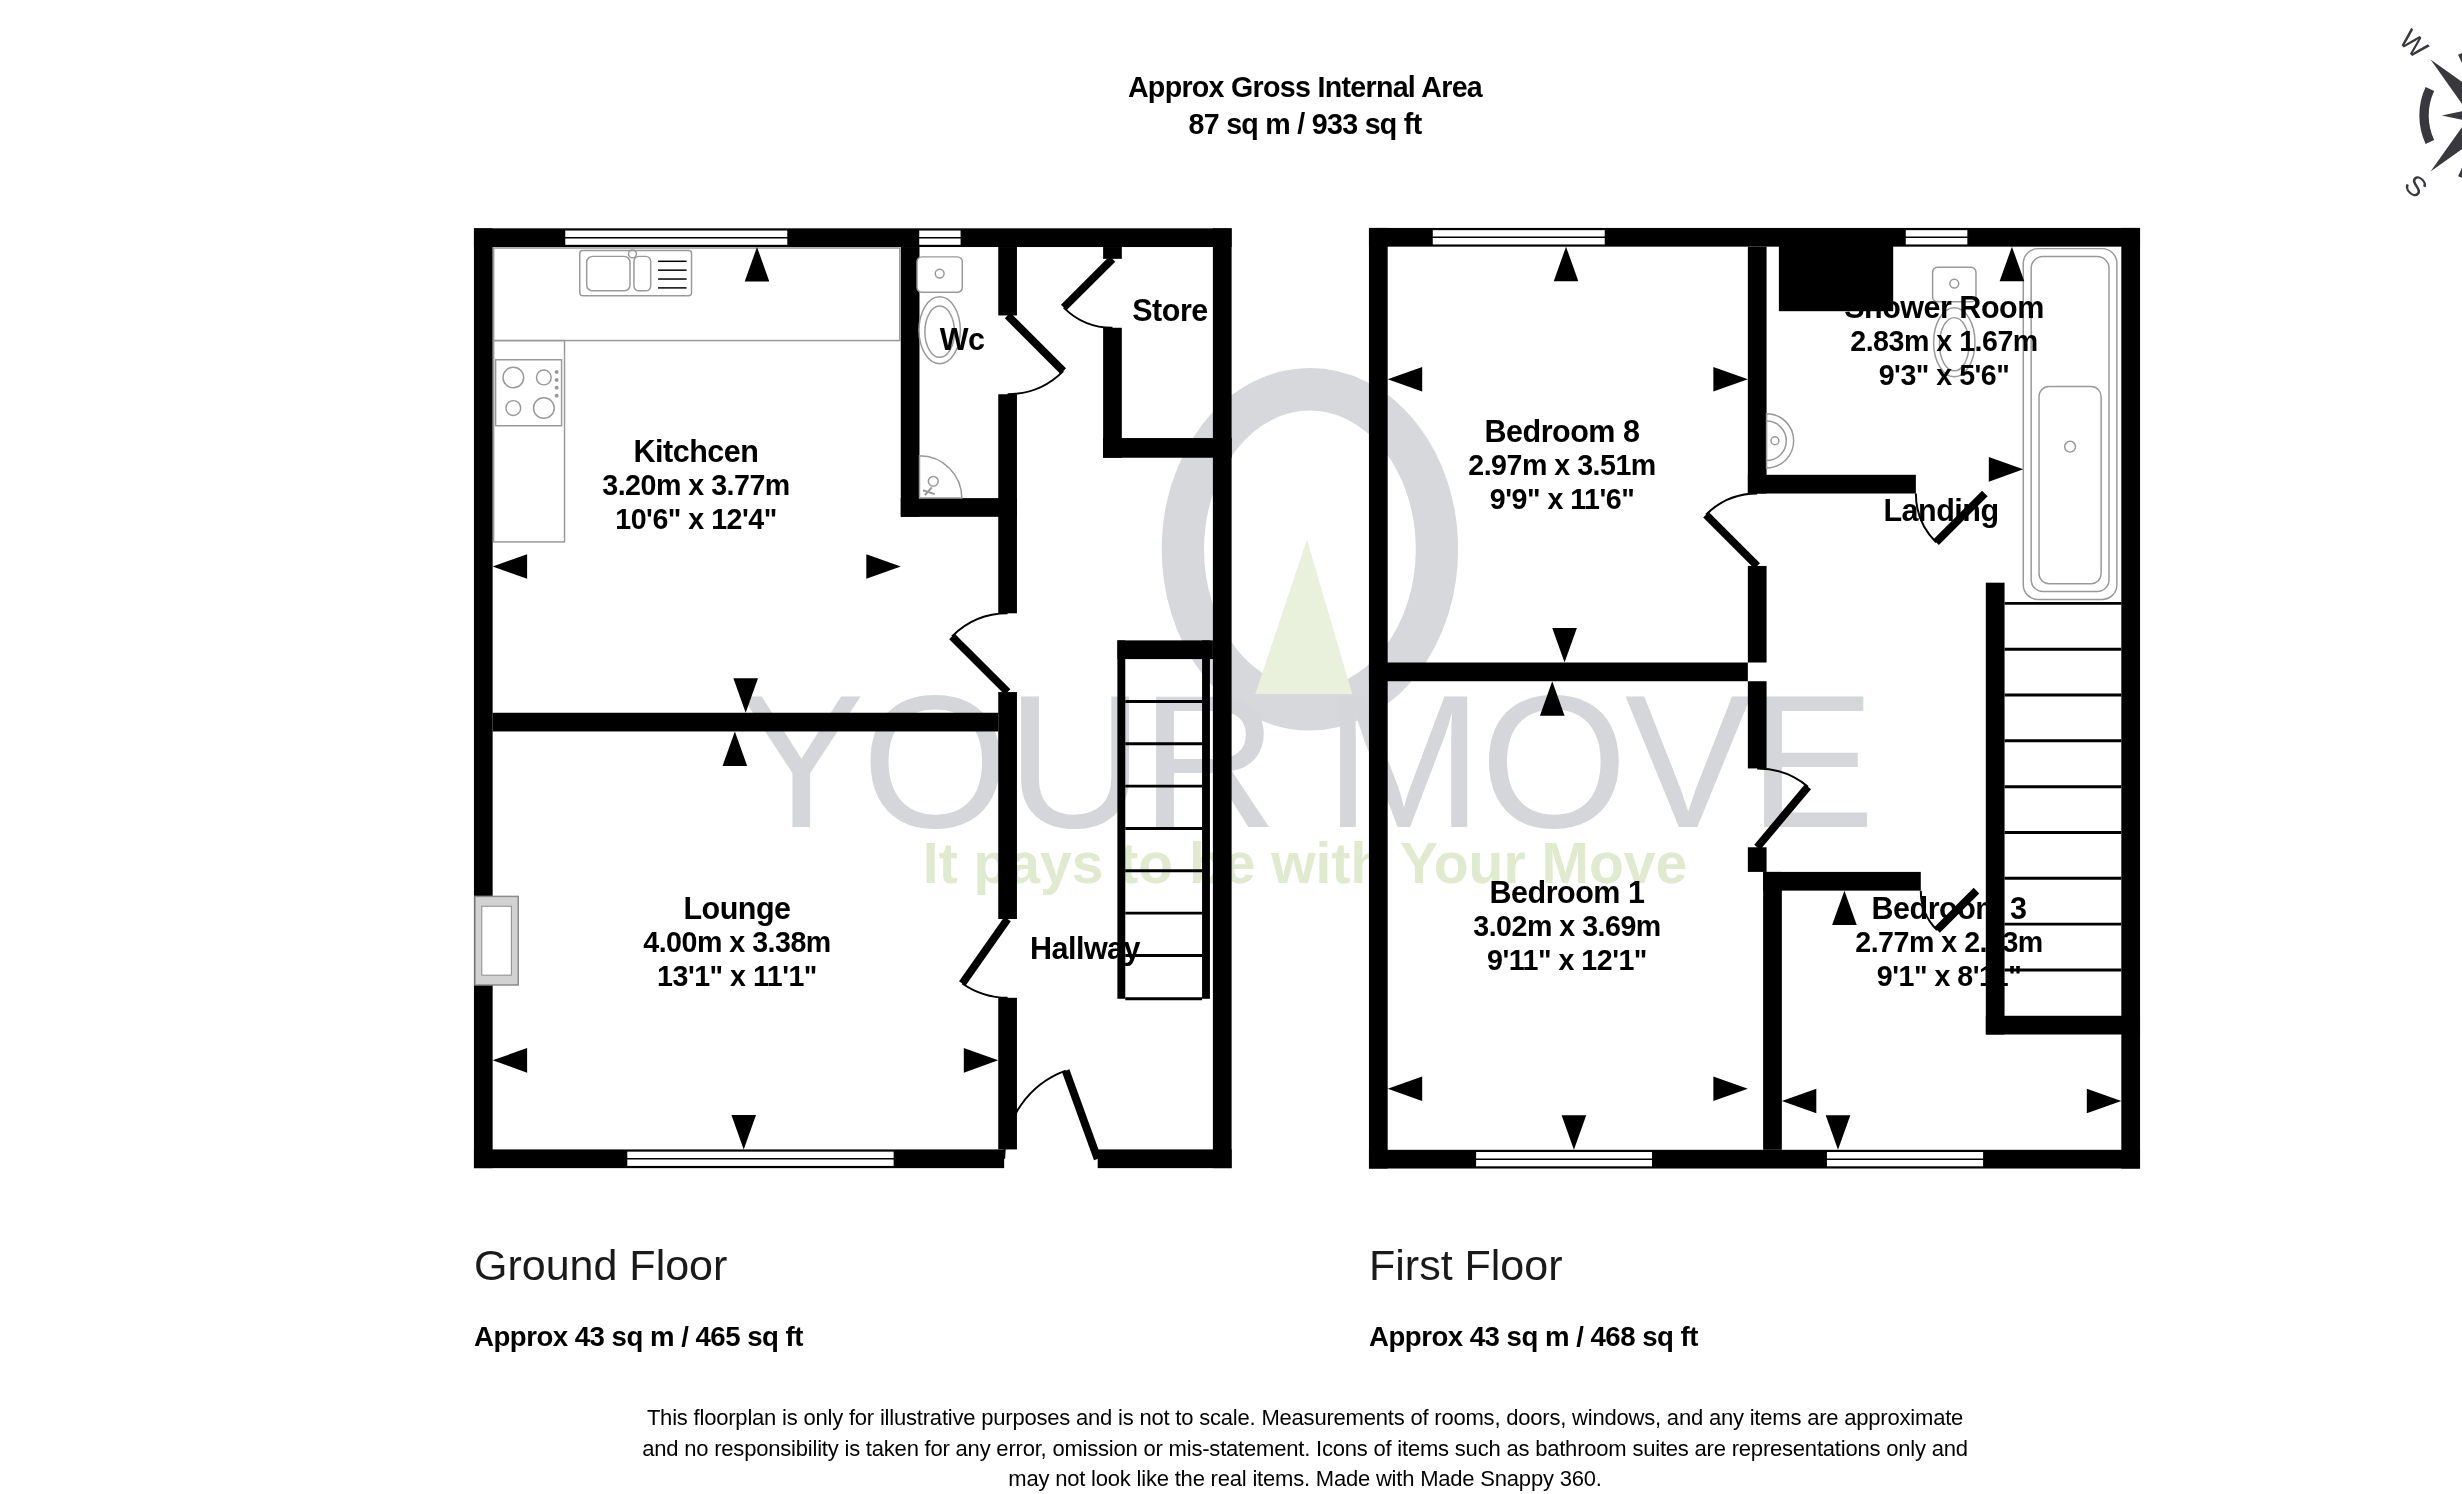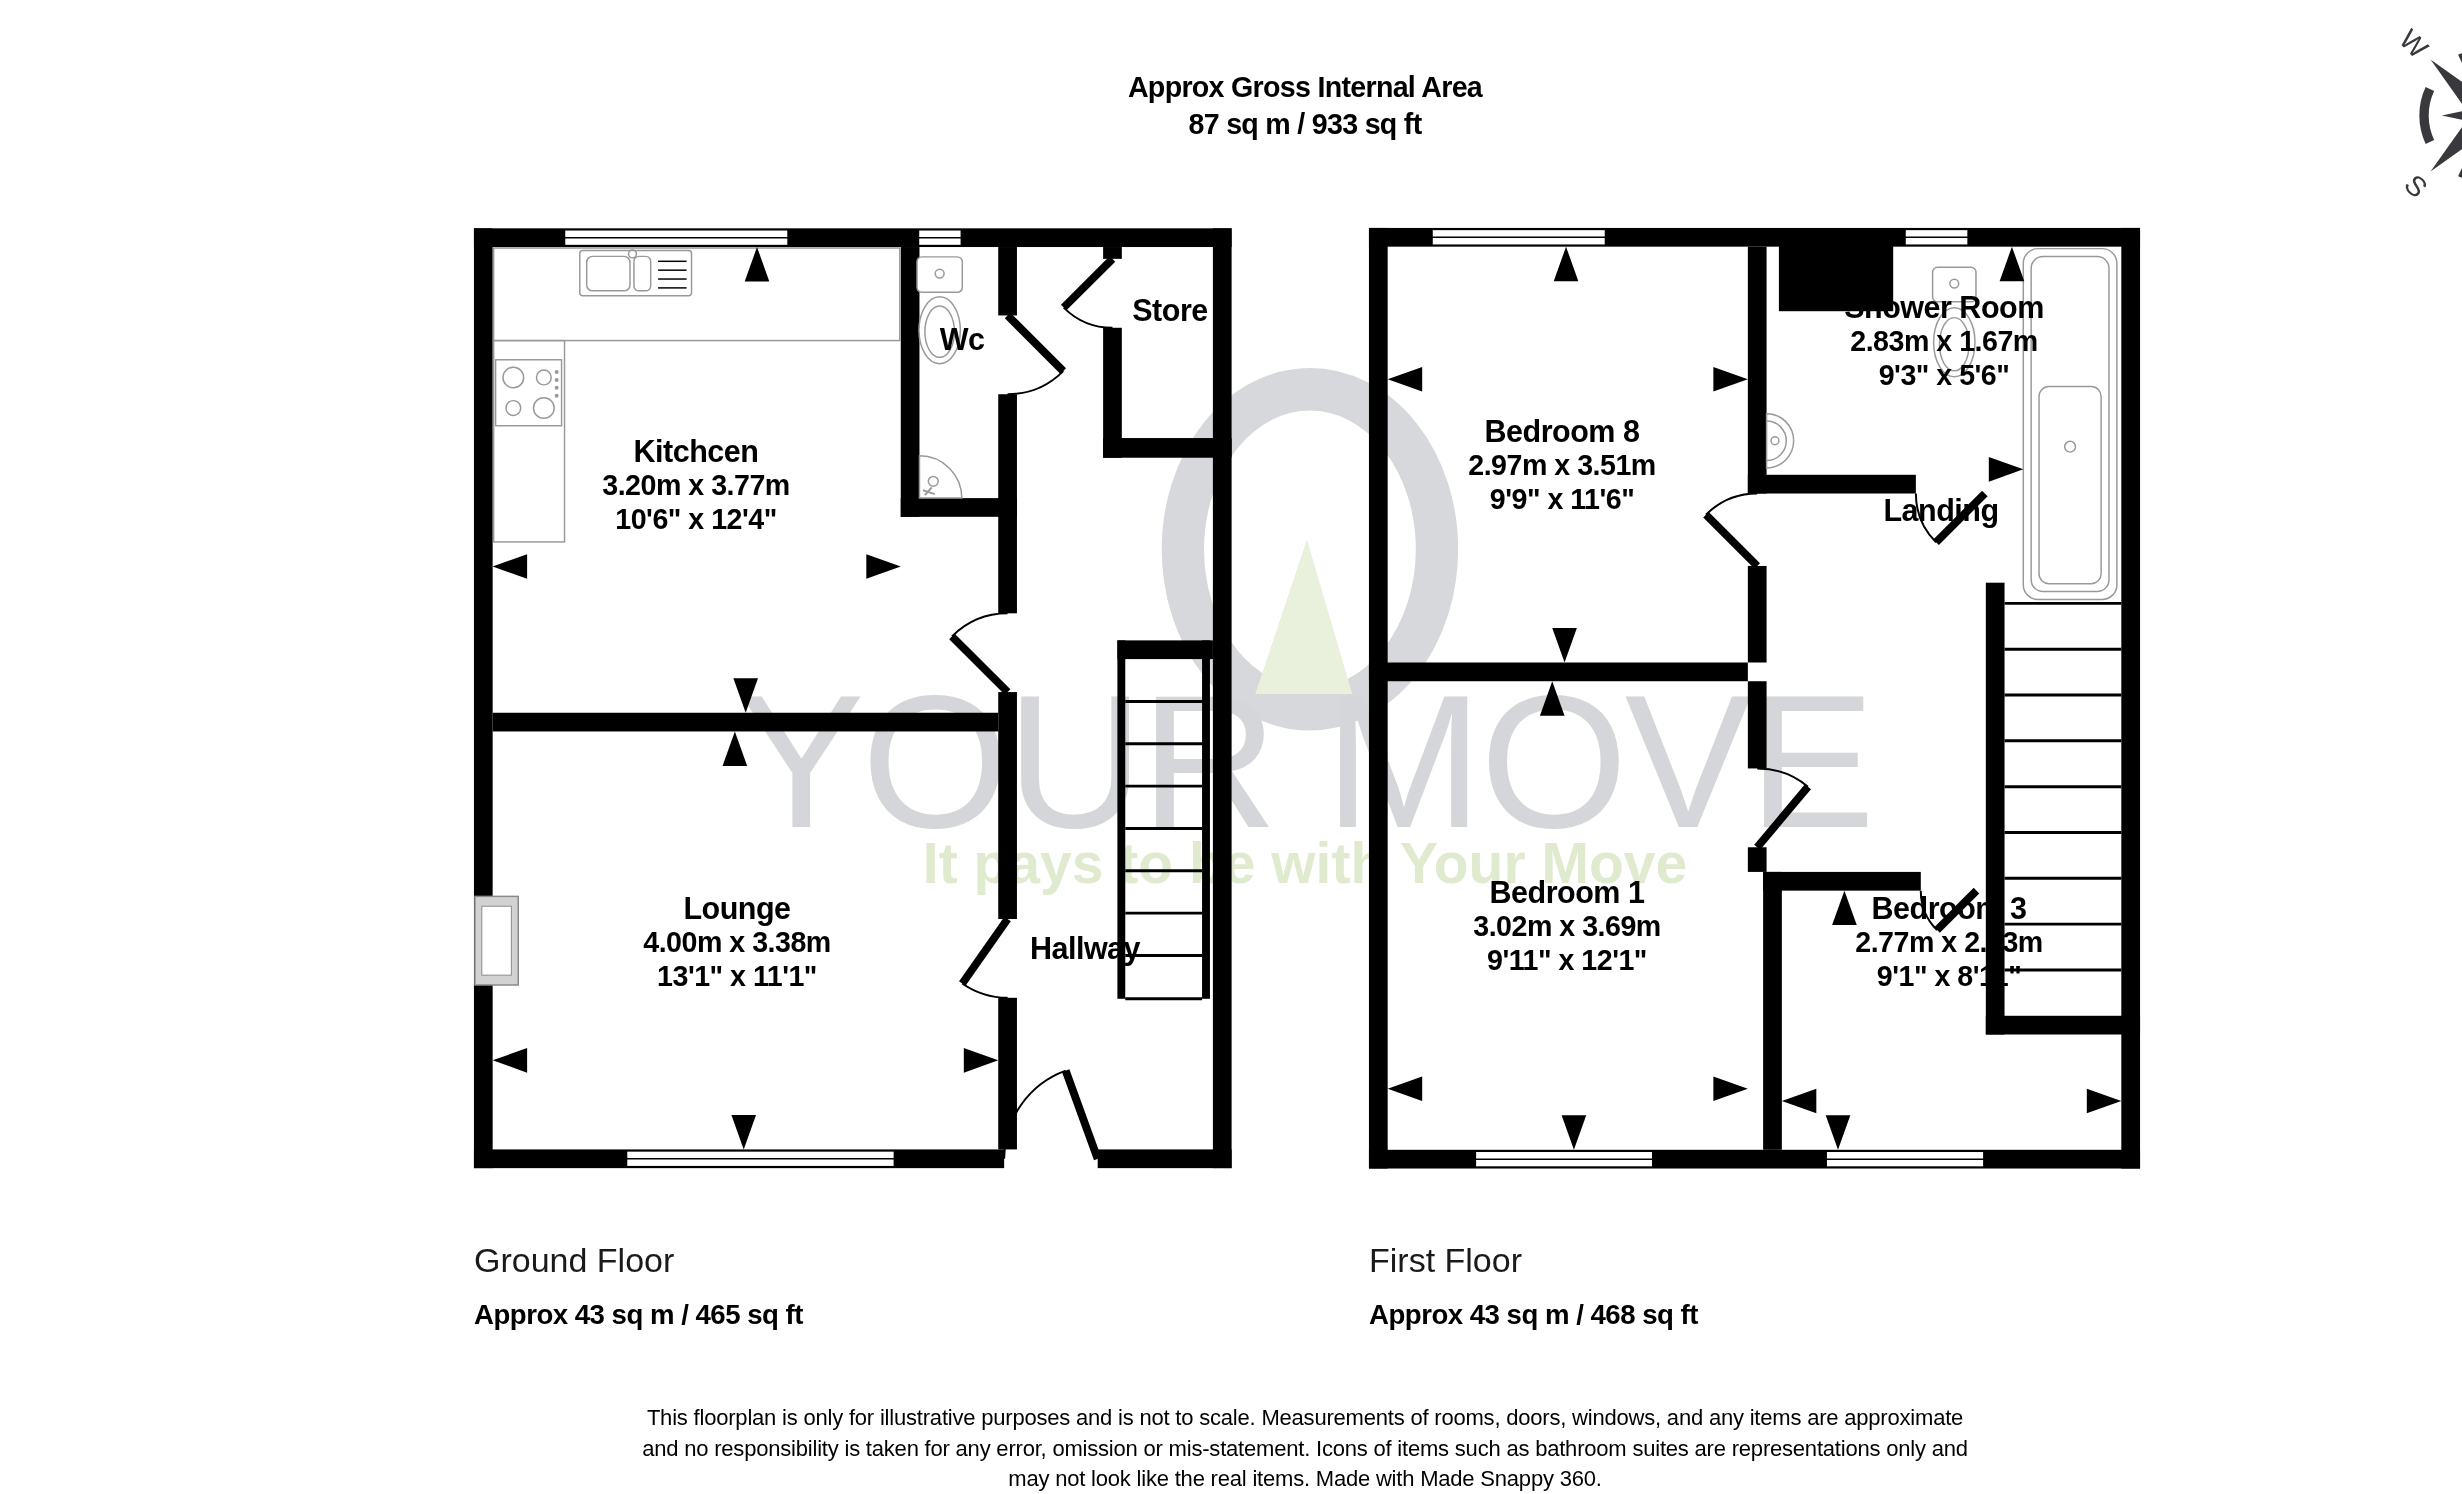--- a/index.html
+++ b/index.html
@@ -5,22 +5,22 @@
   html,body{margin:0;padding:0;background:#ffffff;}
   body{width:2610px;height:1495px;position:relative;overflow:hidden;
        font-family:"Liberation Sans","DejaVu Sans",sans-serif;color:#000;}
   .abs{position:absolute;}
   .center{transform:translate(-50%,-50%);text-align:center;}
   .title-line1{font-size:28.6px;font-weight:bold;letter-spacing:-0.7px;white-space:nowrap;}
   .title-line2{font-size:28.6px;font-weight:bold;letter-spacing:-0.7px;white-space:nowrap;margin-top:3.9px;}
   .room-label{text-align:center;white-space:nowrap;line-height:34px;}
   .room-name{font-size:30.5px;font-weight:bold;letter-spacing:-0.5px;}
   .room-dim{font-size:28.6px;font-weight:bold;letter-spacing:-0.5px;}
-  .floor-caption{font-size:34px;font-weight:normal;color:#1a1a1a;letter-spacing:0;}
-  .floor-area{font-size:27.6px;font-weight:bold;margin-top:19px;letter-spacing:-0.5px;}
+  .floor-caption{font-size:43px;font-weight:normal;color:#1a1a1a;letter-spacing:0;}
+  .floor-area{font-size:27.6px;font-weight:bold;margin-top:31px;letter-spacing:-0.5px;}
   .disclaimer{font-size:22px;font-weight:normal;letter-spacing:-0.2px;line-height:30.5px;
               text-align:center;white-space:nowrap;}
   .wm-brand{font-size:190px;font-weight:normal;color:#d5d6d9;letter-spacing:-3px;white-space:nowrap;}
   .wm-tagline{font-size:57px;font-weight:bold;color:#dfeacf;letter-spacing:0px;white-space:nowrap;}
   svg{position:absolute;}
   .wall{fill:#000;}
   .fixture{fill:#fff;stroke:#999;stroke-width:3;}
   .fixture2{fill:none;stroke:#999;stroke-width:3;}
   .doorleaf{stroke:#000;stroke-width:16;stroke-linecap:butt;}
   .doorarc{fill:none;stroke:#000;stroke-width:4;}

